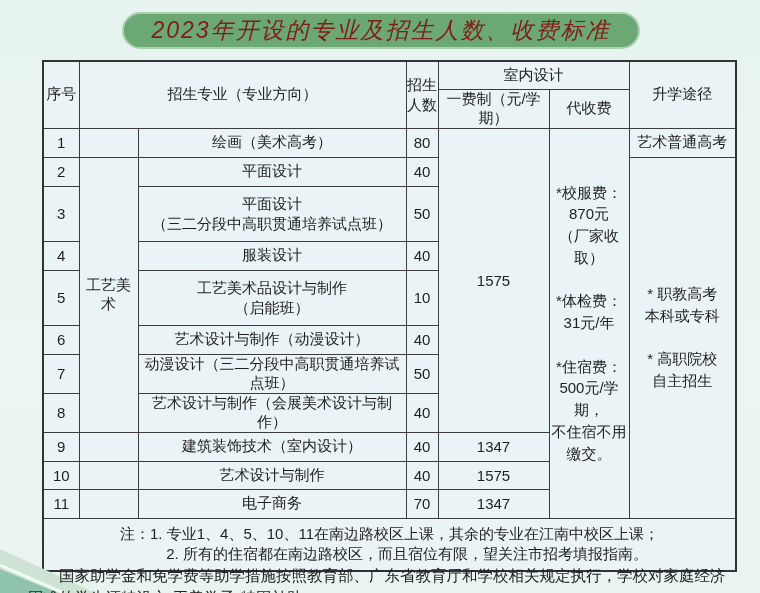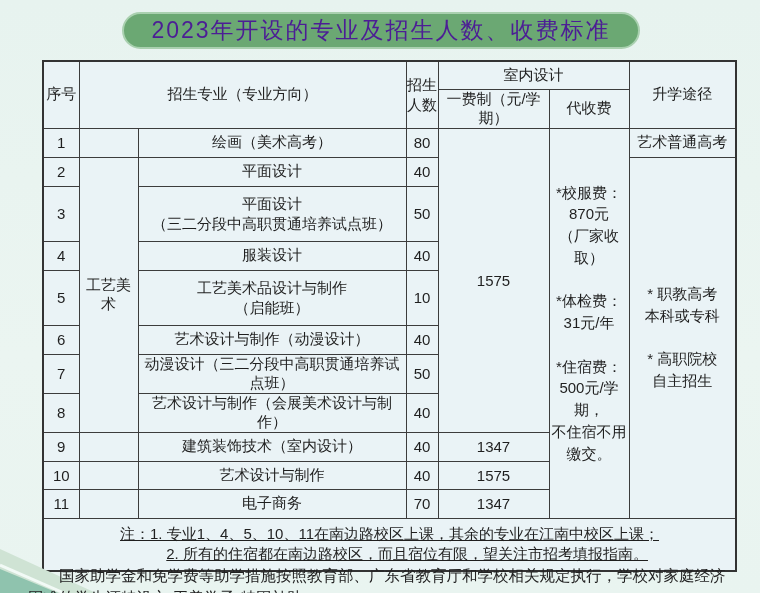--- a/index.html
+++ b/index.html
@@ -6,41 +6,41 @@
   body{
     width:760px;height:593px;position:relative;overflow:hidden;
     background:linear-gradient(180deg,#e7f3ef 0%,#ebf5f1 60%,#e9f4f0 100%);
     font-family:"Liberation Sans","DejaVu Sans",sans-serif;
     color:#1f1f1f;
   }
   .title-pill{
     position:absolute;left:122px;top:12px;width:518px;height:37px;
     background:#6ba873;border:2px solid #a9d0af;border-radius:20px;
     box-sizing:border-box;display:flex;align-items:center;justify-content:center;
-    color:#4c1d95;font-size:23px;letter-spacing:2px;white-space:nowrap;
+    color:#7f1d1d;font-size:23px;letter-spacing:2px;white-space:nowrap;font-style:italic;
   }
   table.fees{
     position:absolute;left:42px;top:60px;width:693px;
     border-collapse:collapse;table-layout:fixed;
     background:#eaf3f6;border:2px solid #333;
   }
   table.fees th,table.fees td{
     border:1px solid #3c3c3c;text-align:center;vertical-align:middle;
     font-size:15px;font-weight:normal;padding:0;color:#1f1f1f;
     overflow:hidden;
   }
   tr.hr1{height:28px}
   tr.hr2{height:30px}
   tr.r28{height:28px}
   tr.r29{height:29px}
   tr.r55{height:55px}
   tr.rnote{height:53px}
   .multiline{white-space:pre-line;line-height:1.32;margin-left:24px;}
   .leftcell{text-align:left;padding:4px 5px 4px 7px;line-height:1.45;}
-  .notecell{text-align:left;font-size:14.5px;padding:5px 8px 8px 12px;line-height:1.35;vertical-align:top;text-decoration:underline;}
+  .notecell{text-align:left;font-size:14.5px;padding:5px 8px 8px 12px;line-height:1.35;vertical-align:top;}
   .note-line2{padding-left:2.35em;}
   .footer-para{
     position:absolute;left:28px;top:549px;width:708px;z-index:2;
     font-size:15.5px;line-height:1.45;text-indent:2em;color:#222;
   }
   .corner-deco{position:absolute;left:0;bottom:0;z-index:1;}
 </style>
 </head>
 <body>
 

